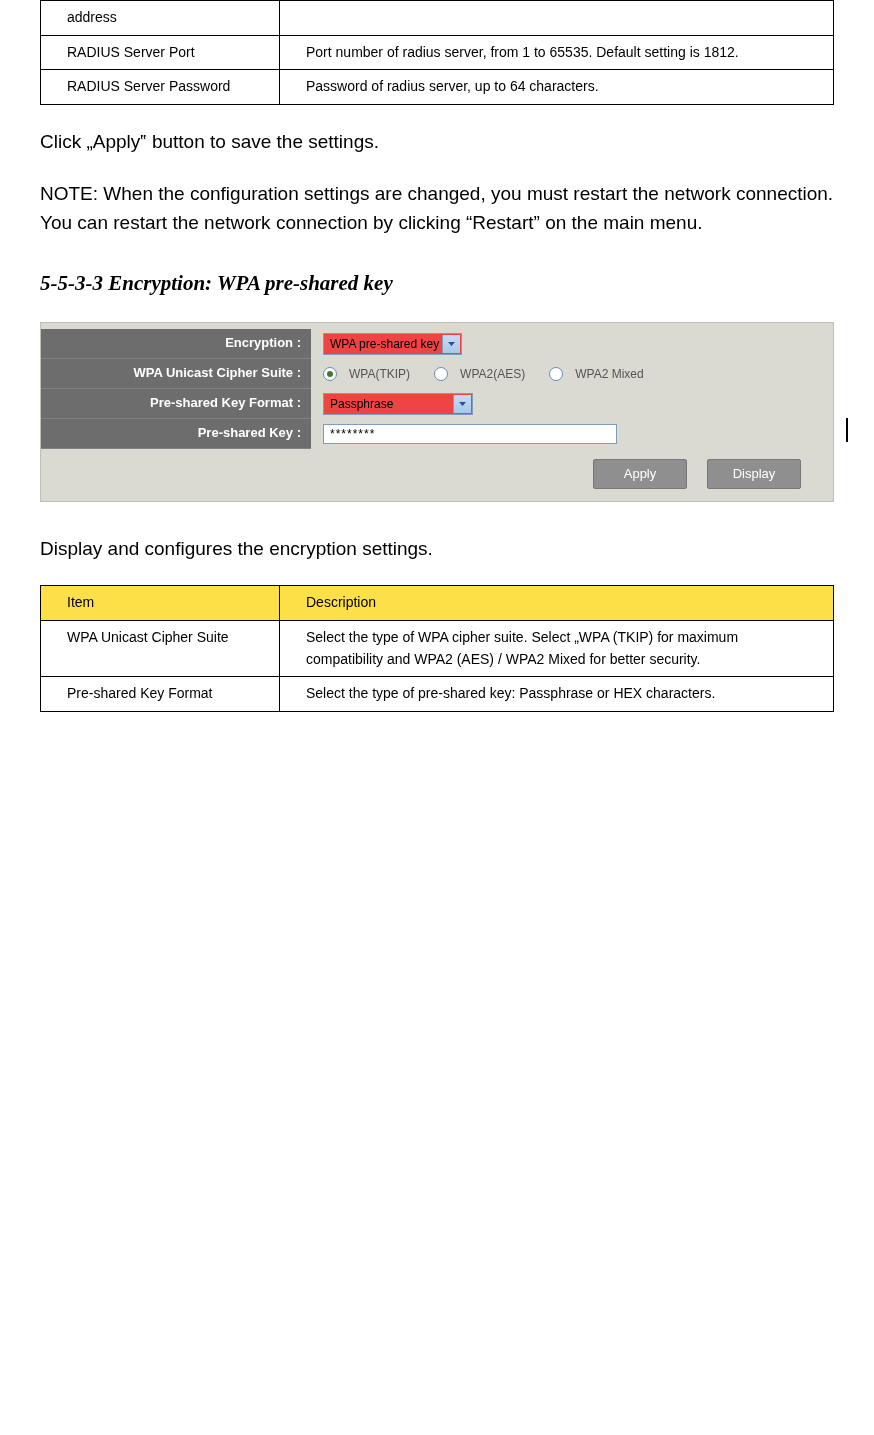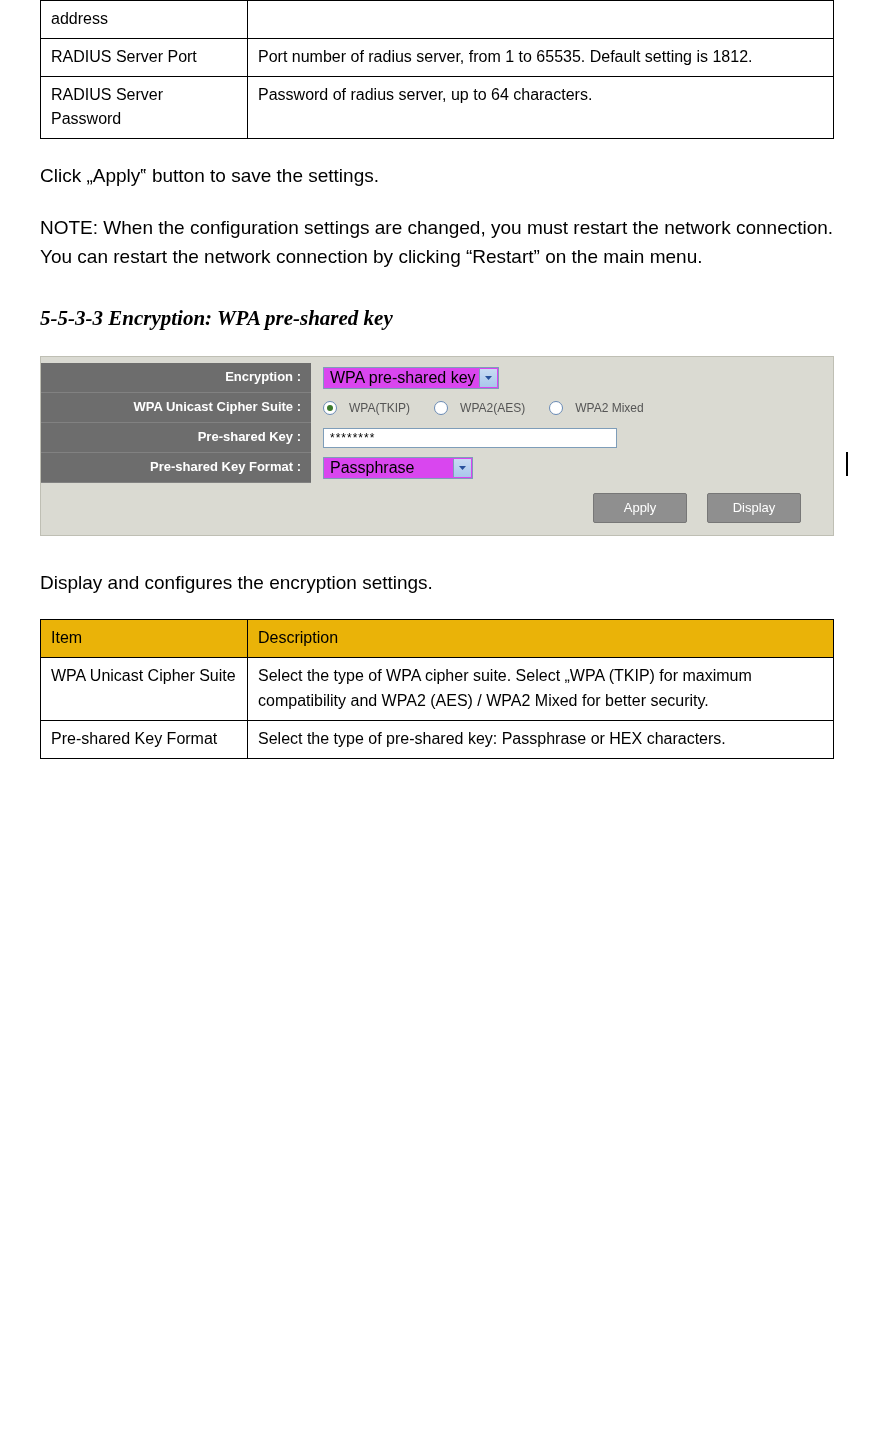--- a/index.html
+++ b/index.html
@@ -1,35 +1,35 @@
 <!DOCTYPE html>
 <html><head>
 <meta charset="utf-8">
 <style>
   html,body{margin:0;padding:0;background:#fff;}
   .page{width:874px;margin:0 auto;font-family:Arial,Helvetica,sans-serif;color:#000;font-size:19px;line-height:1.55;}
   .content{padding:0 40px 40px 40px;}
 
   table.desc{width:100%;border-collapse:collapse;margin:0 0 0 0;}
-  table.desc td{border:1px solid #000;padding:6px 10px;vertical-align:top;font-size:16px;}
+  table.desc td{border:1px solid #000;padding:6px 26px;vertical-align:top;font-size:14px;}
   table.desc .col0{width:186px;}
-  table.desc td.hdr{background:#eab308;}
+  table.desc td.hdr{background:#fde047;}
 
   p.body{margin:22px 0;}
   p.section{margin:30px 0 22px 0;font-family:Liberation Serif, serif;font-style:italic;font-weight:bold;font-size:21px;}
 
   
   .ui-wrap{position:relative;width:100%;}
   .ui-panel{background:#dadad2;border:1px solid #bfbfb4;padding:0 0 12px 0;font-size:13px;color:#333;}
   .ui-row{display:flex;align-items:center;height:30px;}
   .ui-row.first{padding-top:6px;}
   .ui-label{width:270px;background:#6d6d6d;color:#fff;height:30px;display:flex;align-items:center;justify-content:flex-end;padding-right:10px;font-weight:bold;border-bottom:1px solid #818181;box-sizing:border-box;}
   .ui-field{flex:1;padding-left:12px;display:flex;align-items:center;gap:18px;}
 
-  .select{position:relative;display:inline-flex;align-items:center;background:#d946ef;border:1px solid #7e9db9;height:20px;padding:0 22px 0 6px;font-size:16px;color:#000;}
+  .select{position:relative;display:inline-flex;align-items:center;background:#ef4444;border:1px solid #7e9db9;height:20px;padding:0 22px 0 6px;font-size:12px;color:#000;}
   .select .arrow{position:absolute;right:1px;top:1px;width:17px;height:18px;background:linear-gradient(#c8dbf3,#a9c7ec);border-left:1px solid #7e9db9;display:flex;align-items:center;justify-content:center;}
   .select .arrow svg{display:block;}
 
   .radio-set{display:flex;gap:24px;align-items:center;}
   .radio-item{display:flex;align-items:center;gap:12px;color:#555;font-size:12px;}
   .radio-outer{width:12px;height:12px;border:1px solid #6a8bb5;border-radius:50%;background:#fff;display:flex;align-items:center;justify-content:center;}
   .radio-outer.on::after{content:"";width:6px;height:6px;border-radius:50%;background:#3b7b2b;display:block;}
 
   .txtinput{background:#fff;border:1px solid #7e9db9;height:18px;width:280px;padding:0 6px;font-size:12px;color:#000;display:inline-flex;align-items:center;letter-spacing:1px;}
 
@@ -99,38 +99,38 @@
               </label>
               <label class="radio-item">
                 <span class="radio-outer"></span>
                 <span>WPA2 Mixed</span>
               </label>
             </div>
           </div>
         </div>
 
         <div class="ui-row">
-          <div class="ui-label">Pre-shared Key :</div>
-          <div class="ui-field">
-            <div class="txtinput">
-              <span>********</span>
-            </div>
-          </div>
-        </div>
-
-        <div class="ui-row">
           <div class="ui-label">Pre-shared Key Format :</div>
           <div class="ui-field">
             <div class="select" style="width:120px;">
               <span>Passphrase</span>
               <span class="arrow">
                 <svg width="7" height="4" viewBox="0 0 7 4">
                     <path d="M0 0 L7 0 L3.5 4 Z" fill="#27509b"></path>
                   </svg>
               </span>
+            </div>
+          </div>
+        </div>
+
+        <div class="ui-row">
+          <div class="ui-label">Pre-shared Key :</div>
+          <div class="ui-field">
+            <div class="txtinput">
+              <span>********</span>
             </div>
           </div>
         </div>
 
         <div class="ui-buttons">
           <div class="ui-btn">Apply</div>
           <div class="ui-btn">Display</div>
         </div>
       </div>
       <div class="caret-mark"></div>

